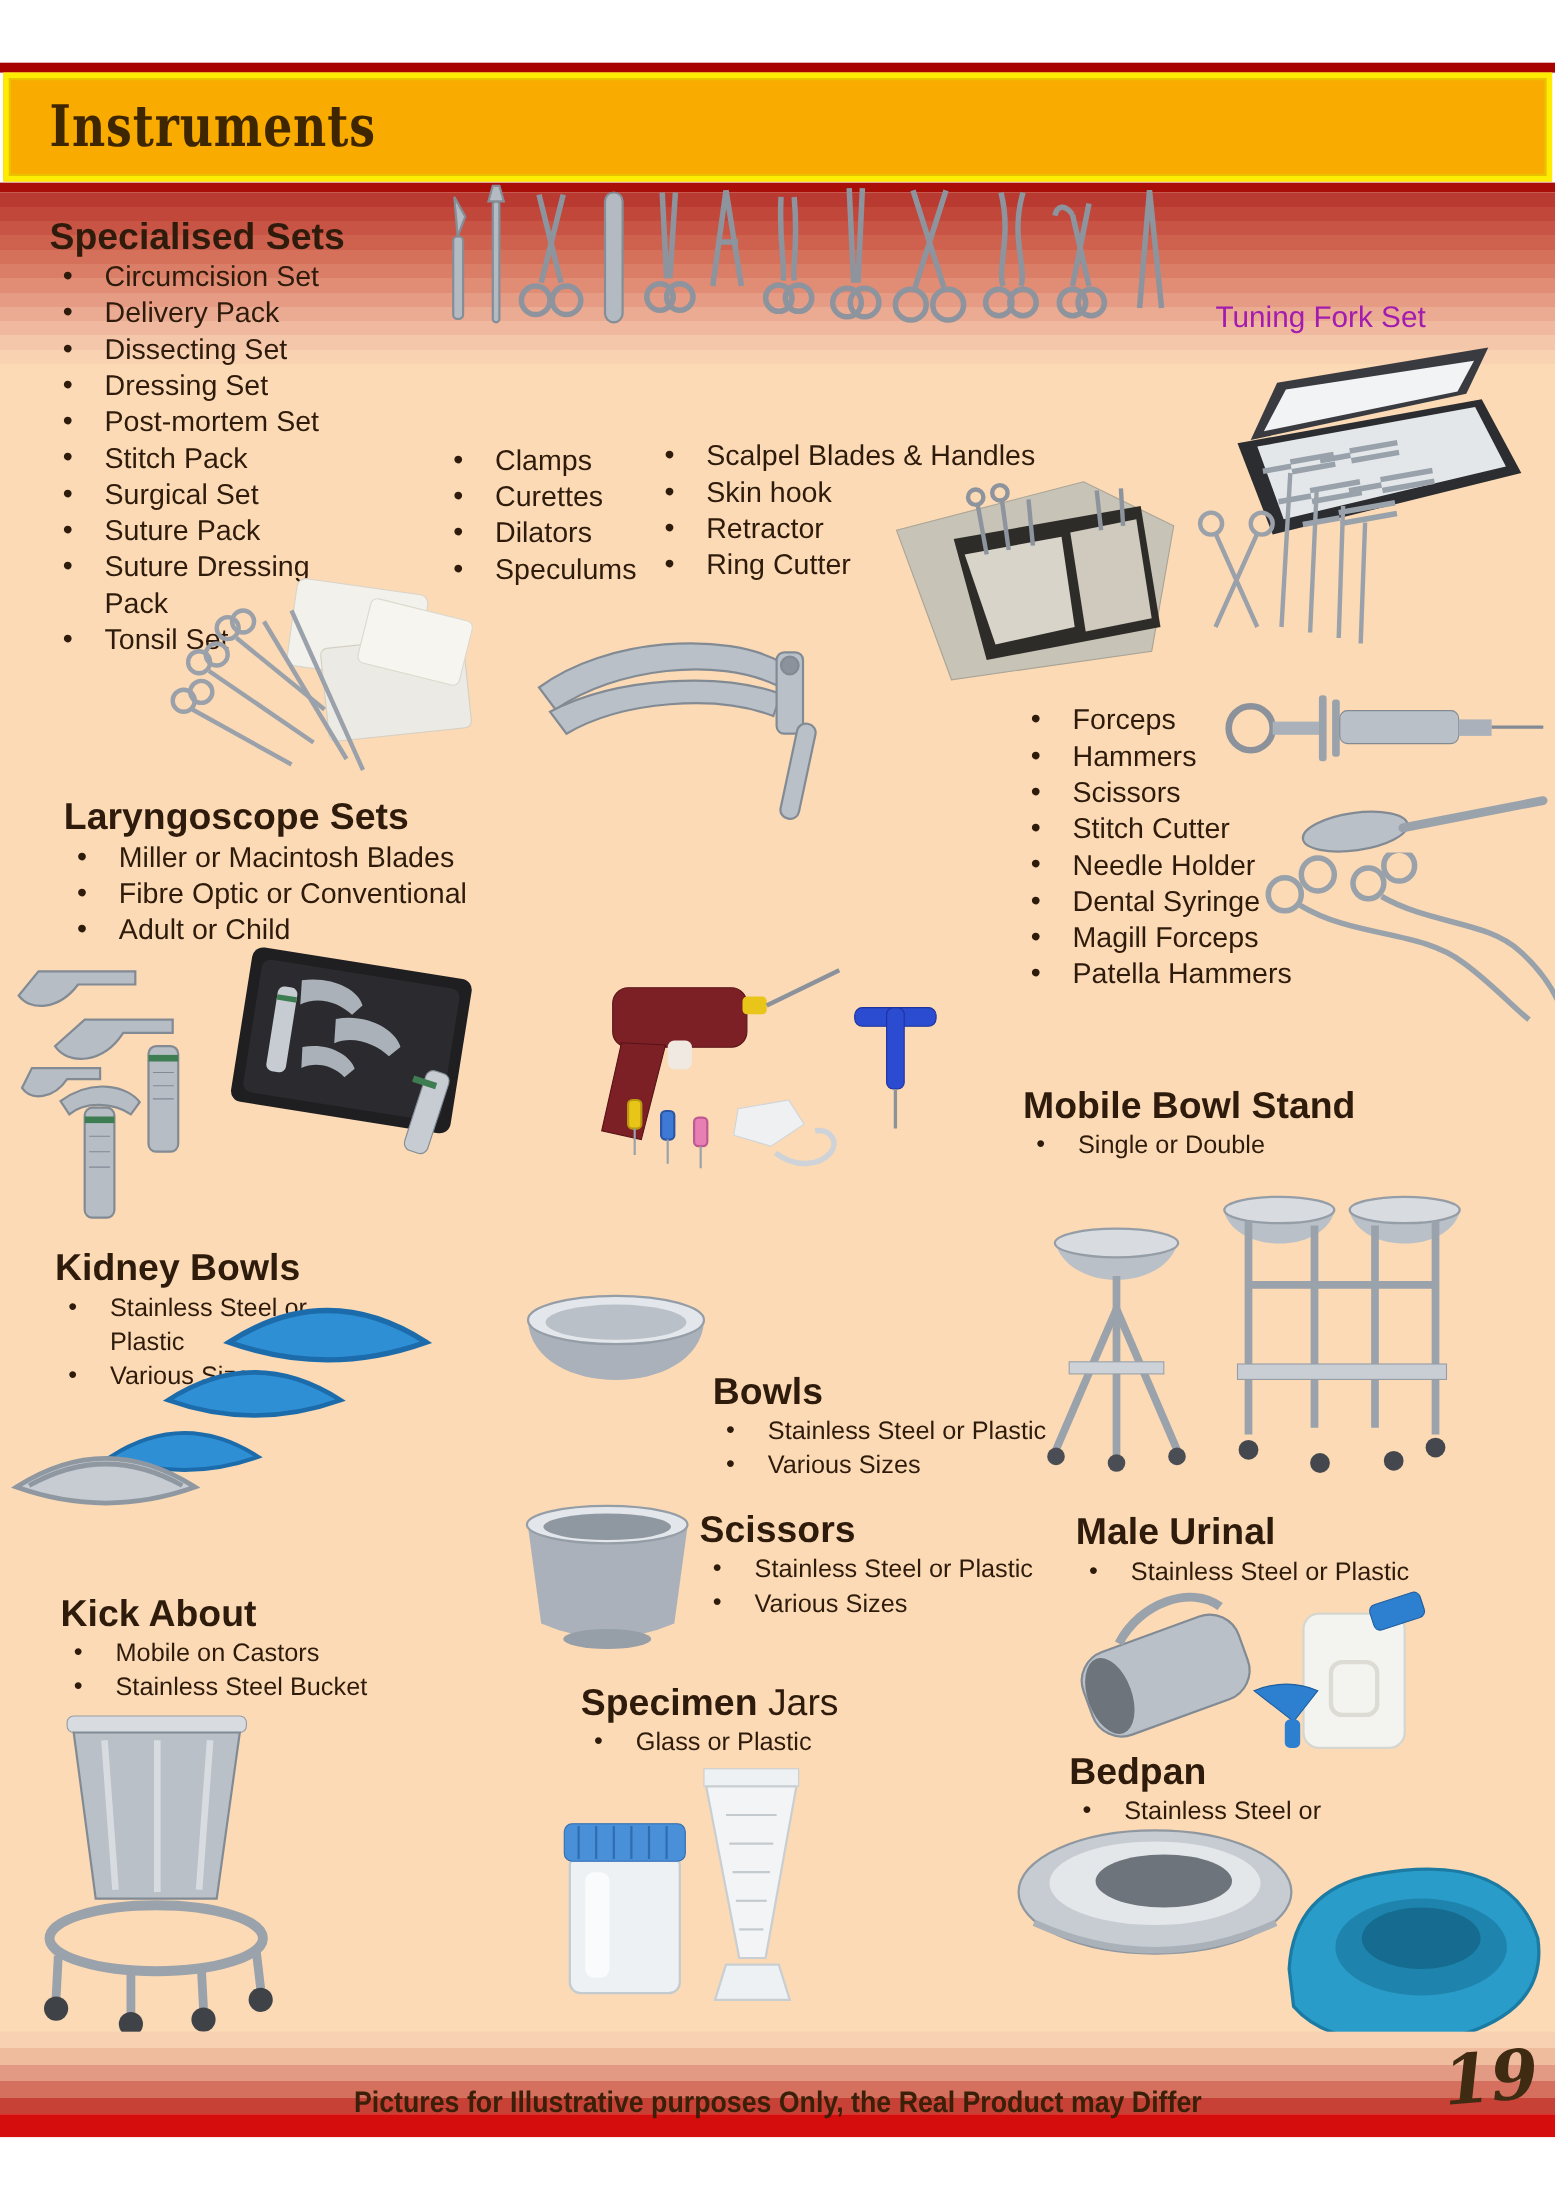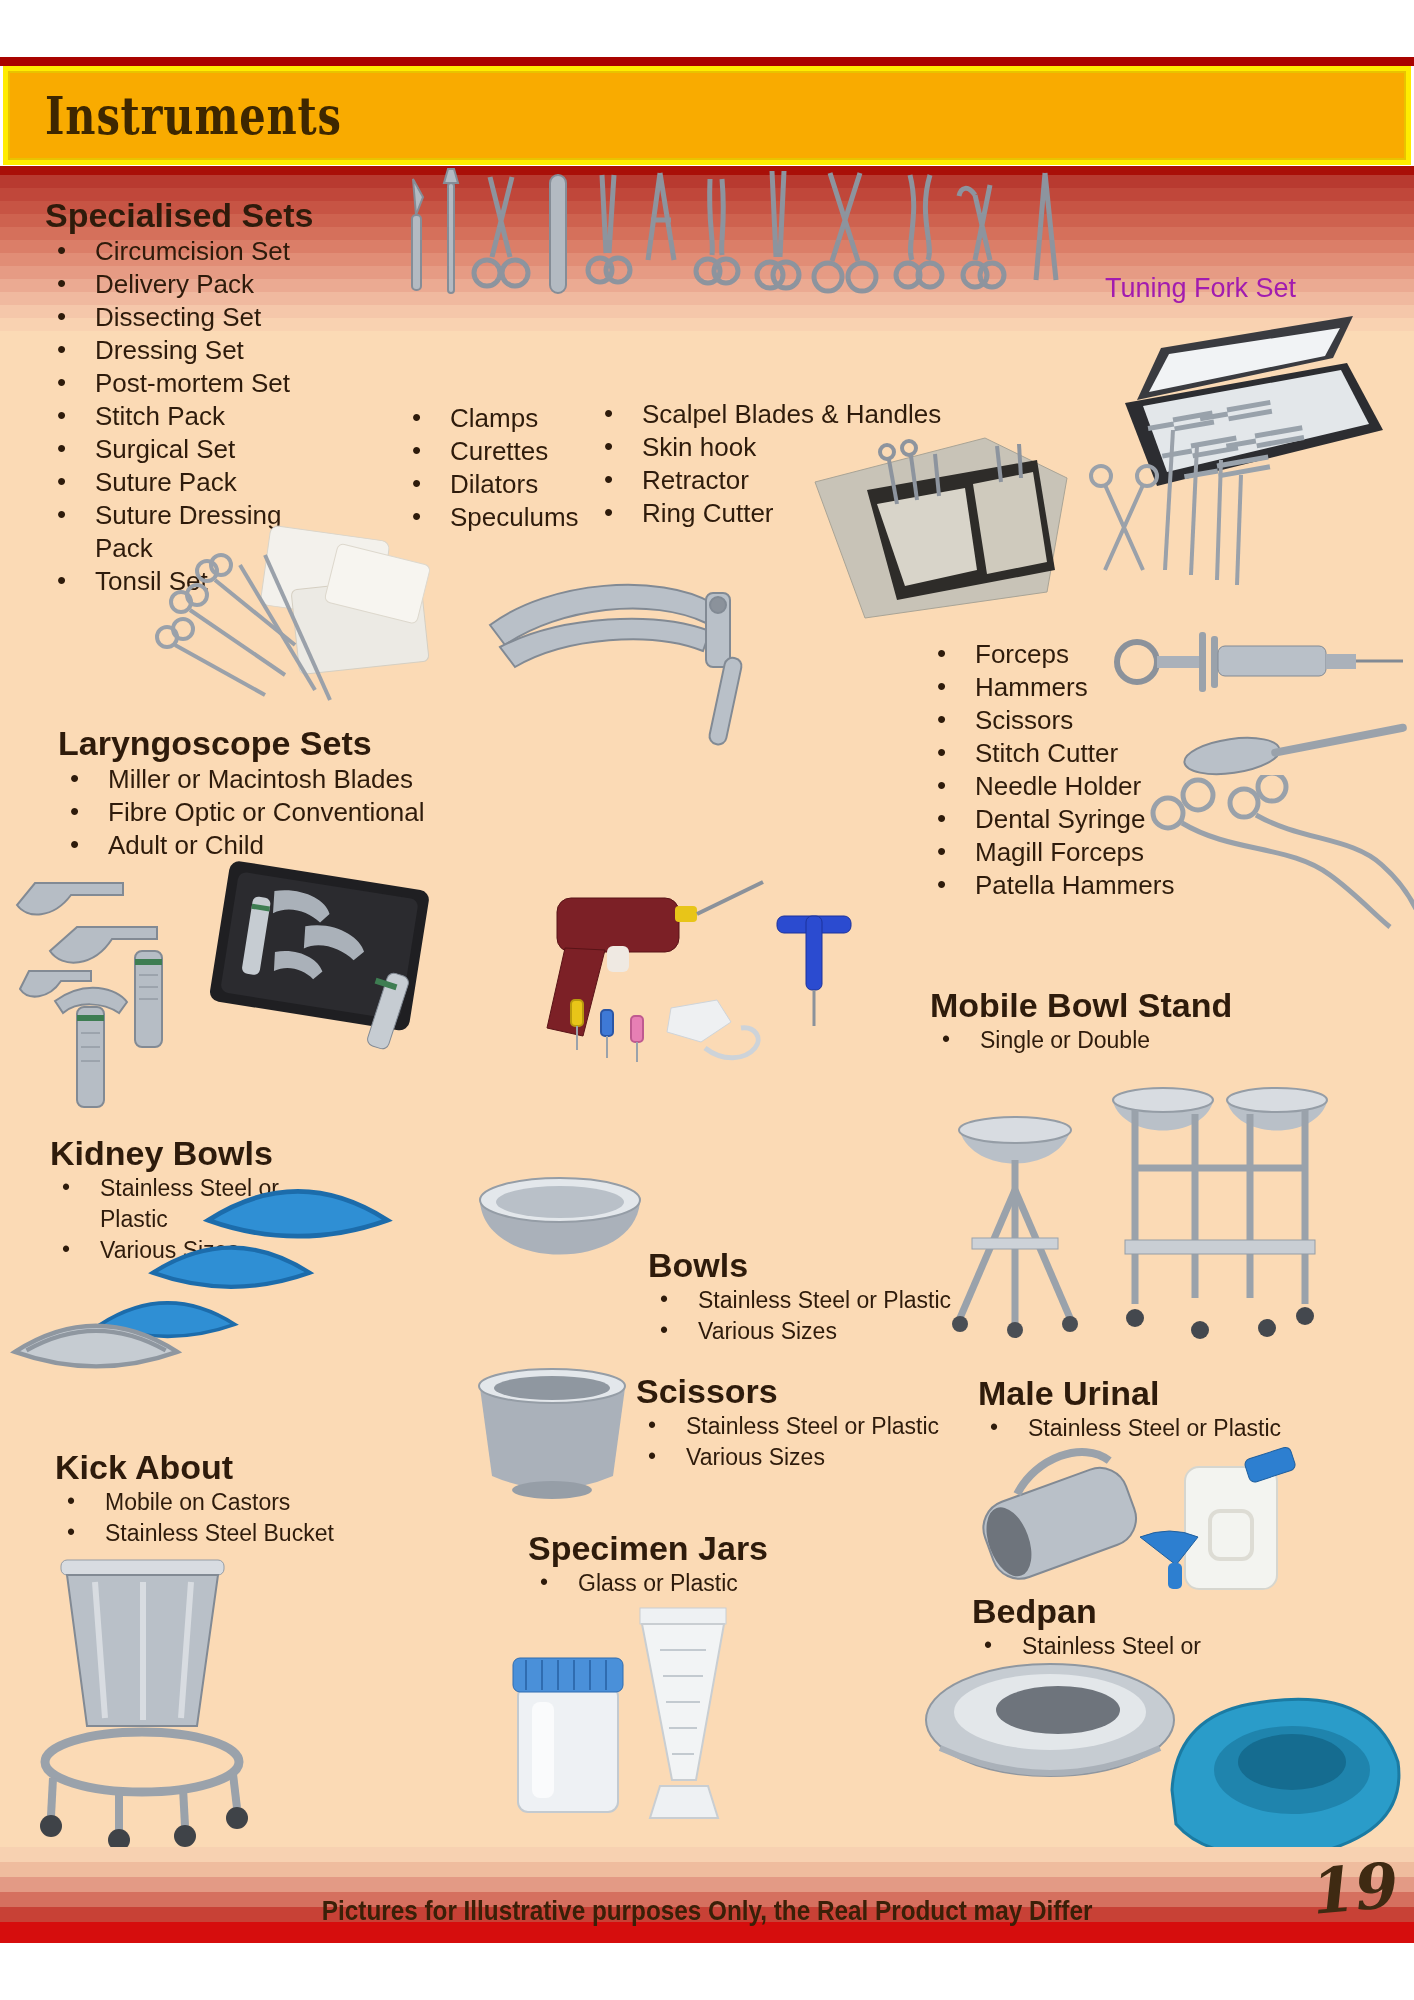--- a/index.html
+++ b/index.html
@@ -24,21 +24,21 @@
   .footer-redbar{position:absolute;left:0;top:1922px;width:100%;height:21px;background:#d60d0d}
   .bottom-white{position:absolute;left:0;top:1943px;width:100%;height:57px;background:#fff}
   .footer-note{position:absolute;left:0;top:1896px;width:100%;text-align:center;
                font-size:27px;font-weight:700;color:#3a2008}
   .footer-note span{display:inline-block;transform:scaleX(.9)}
   .page-num{position:absolute;left:1312px;top:1852px;font-family:"DejaVu Serif",serif;
             font-style:italic;font-weight:700;font-size:62px;color:#3f2a12;transform:rotate(-5deg)}
   
   .sec{position:absolute}
   .sec .h{font-size:34px;font-weight:700;margin:0 0 5px;color:#2e1b0b;line-height:30px}
-  .h .rg{font-weight:700}
+  .h .rg{font-weight:400}
   .blt{list-style:none;margin:0;padding:0;font-size:26px;line-height:33px;color:#2e1b0b}
   .blt li{position:relative;padding-left:50px}
   .blt li::before{content:"•";position:absolute;left:12px;top:-1px}
   .blt.sm{font-size:23px;line-height:31px}
   .plain-label{font-size:27px;color:#a21caf}
   
   .img{position:absolute}
 </style>
 </head>
 <body>

